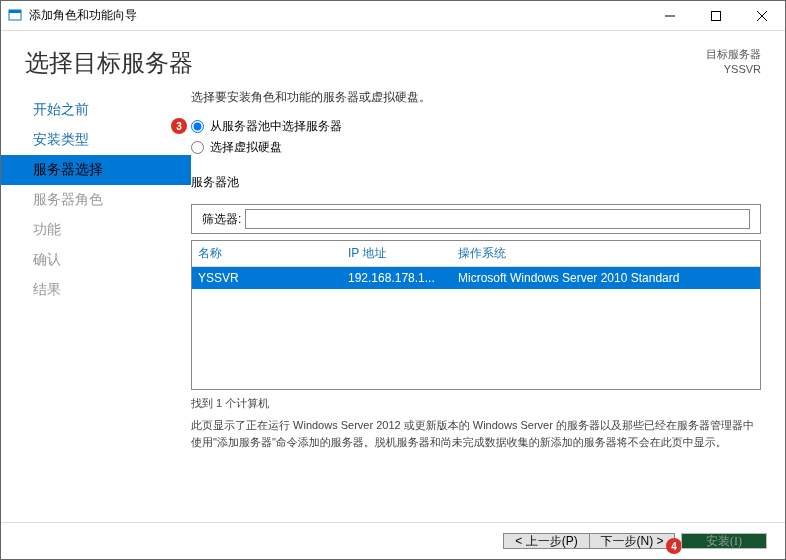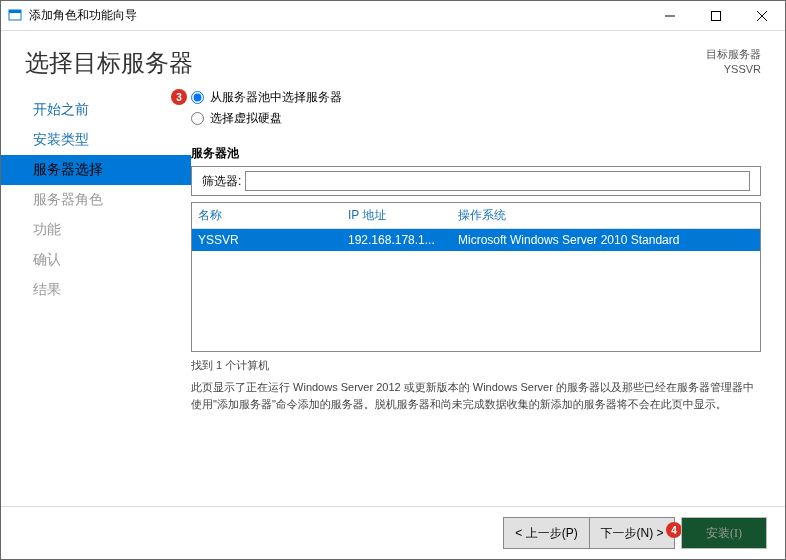--- a/index.html
+++ b/index.html
@@ -18,35 +18,35 @@
 .sidebar { width: 190px; padding-top: 6px; }
 .step { font-size: 14px; padding: 6px 20px 6px 32px; color: #999; }
 .step.link { color: #1b72b5; cursor: pointer; }
 .step.active { background: #0078d7; color: #000000; }
 .main { flex: 1; padding: 0 24px 0 0; display: flex; flex-direction: column; }
 .intro { font-size: 12px; color: #333; margin-bottom: 12px; }
 .radiogroup { margin-bottom: 14px; position: relative; }
 .radio-row { display: flex; align-items: center; font-size: 12px; margin-bottom: 4px; position: relative; }
 .radio-row input { margin-right: 6px; }
 .badge { position: absolute; left: -20px; top: 0; width: 16px; height: 16px; border-radius: 50%; background: #d93025; color: #fff; font-size: 10px; font-weight: bold; display: flex; align-items: center; justify-content: center; }
-.section-label { font-size: 12px; margin-bottom: 4px; font-weight: bold; }
+.section-label { font-size: 12px; margin-bottom: 13px; }
 .filterbox { border: 1px solid #888; padding: 4px 10px; display: flex; align-items: center; margin-bottom: 6px; }
 .filterbox label { font-size: 12px; margin-right: 4px; }
 .filterbox input { flex: 1; border: 1px solid #888; height: 20px; font-size: 12px; padding: 0 4px; }
 .table { border: 1px solid #888; height: 150px; overflow: hidden; }
 .thead { display: flex; font-size: 12px; color: #1b72b5; padding: 4px 6px; border-bottom: 1px solid #ddd; }
 .col-name { width: 150px; }
 .col-ip { width: 110px; }
 .col-os { flex: 1; }
 .trow { display: flex; font-size: 12px; padding: 4px 6px; }
 .trow.selected { background: #0078d7; color: #fff; }
 .foundtext { font-size: 11px; color: #444; margin-top: 6px; }
 .desc { font-size: 11px; color: #444; margin-top: 6px; line-height: 1.5; }
 .footer { display: flex; justify-content: flex-end; padding: 10px 18px; border-top: 1px solid #ddd; gap: 6px; align-items:center; }
-.btn { min-width: 86px; height: 32px; font-size: 12px; border: 1px solid #888; background: #e1e1e1; display: inline-flex; align-items: center; justify-content: center; cursor: pointer; position: relative; }
+.btn { min-width: 86px; height: 16px; font-size: 12px; border: 1px solid #888; background: #e1e1e1; display: inline-flex; align-items: center; justify-content: center; cursor: pointer; position: relative; }
 .btn.disabled { color: #999; background: #14532d; border-color: #bbb; cursor: default; font-family: Liberation Serif, serif; }
 .badge-inline { width: 16px; height: 16px; border-radius: 50%; background: #d93025; color: #fff; font-size: 10px; font-weight: bold; display: flex; align-items: center; justify-content: center; position: absolute; right: -8px; top: 4px; }
 .btn-group { display:flex; }
 .btn-group .btn:first-child { border-right: none; }
 </style>
 </head>
 <body>
 
 <div class="window">
   <div class="titlebar">
@@ -91,20 +91,21 @@
         <div class="step link">开始之前</div>
         <div class="step link">安装类型</div>
         <div class="step active">服务器选择</div>
         <div class="step">服务器角色</div>
         <div class="step">功能</div>
         <div class="step">确认</div>
         <div class="step">结果</div>
       </div>
 
       <div class="main">
+        <div class="intro">选择要安装角色和功能的服务器或虚拟硬盘。</div>
 
         <div class="radiogroup">
           <div class="radio-row">
             <span class="badge">3</span>
             <input type="radio" name="selmode" checked="" style="">
             <span>从服务器池中选择服务器</span>
           </div>
           <div class="radio-row">
             <input type="radio" name="selmode" style="">
             <span>选择虚拟硬盘</span>

